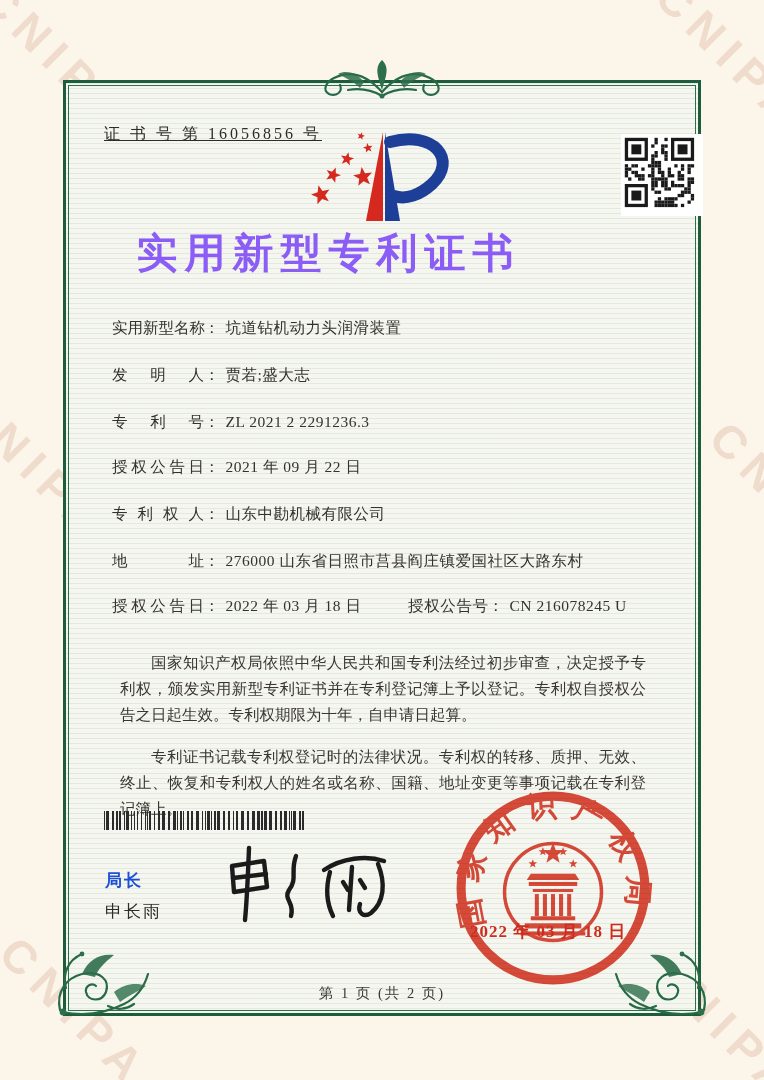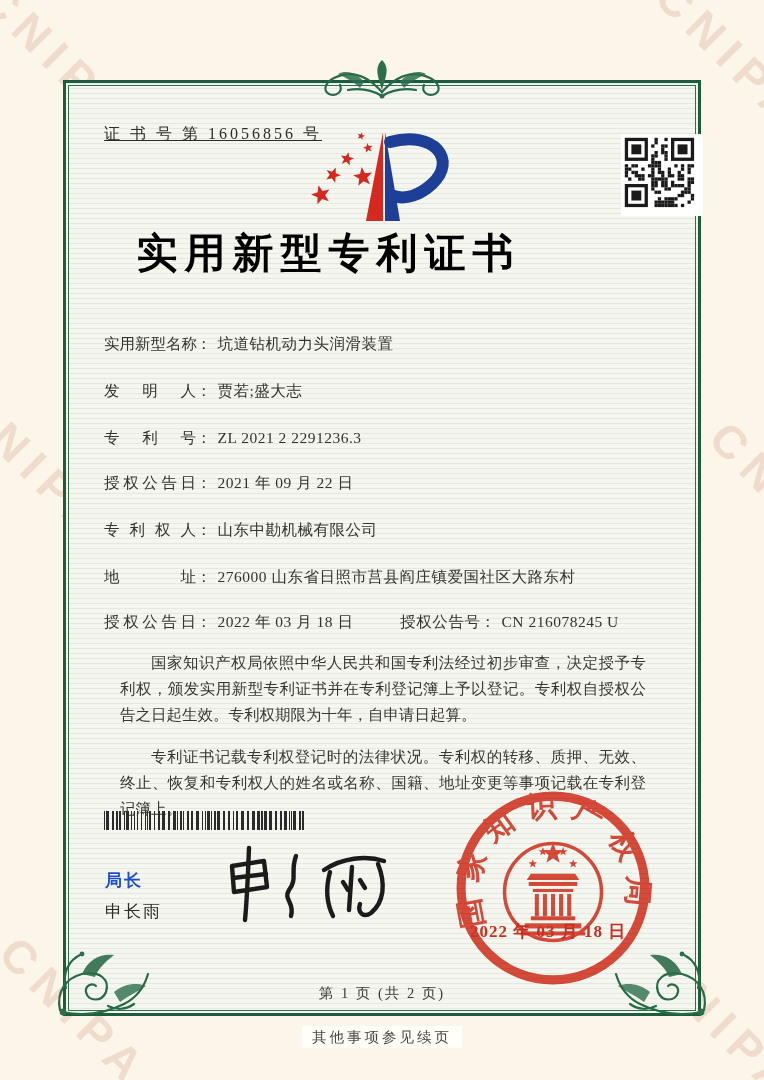--- a/index.html
+++ b/index.html
@@ -24,24 +24,24 @@
   .frame{position:absolute;left:63px;top:80px;width:632px;height:930px;
       border:3px solid #1e5c3e;}
   .frame::after{content:"";position:absolute;inset:2px;border:1px solid #2d6e4b;}
 
   .green-ink{stroke:#276b46;fill:none;stroke-width:2.2;stroke-linecap:round;}
   .green-fill{fill:#2d6e4b;stroke:none;}
 
   
   .cert-no{position:absolute;left:104px;top:124px;font-size:16px;color:#2e2c29;letter-spacing:3px;text-decoration:underline;}
   .title{position:absolute;left:0;top:226px;width:657px;text-align:center;
-      font-size:41px;font-weight:bold;color:#000000;letter-spacing:7px;}
+      font-size:41px;font-weight:bold;color:#8b5cf6;letter-spacing:7px;}
 
   .fields{position:absolute;left:104px;top:318px;width:560px;font-size:15.5px;color:#34322d;}
-  .frow{position:absolute;left:0;white-space:nowrap;margin-top:16px;}
+  .frow{position:absolute;left:8px;white-space:nowrap;}
   .flabel{display:inline-block;width:92px;text-align:justify;text-align-last:justify;vertical-align:top;}
   .fsep{display:inline-block;margin-right:6px;}
   .fval{letter-spacing:0.5px;}
   .frow2{position:absolute;left:296px;top:0;white-space:nowrap;}
   .flabel2{display:inline-block;width:80px;text-align:justify;text-align-last:justify;}
 
   .paras{position:absolute;left:104px;top:634px;width:558px;font-size:15.5px;
       line-height:26px;color:#3a3732;text-align:justify;}
   .paras p{margin:16px;text-indent:2em;}
 
@@ -397,15 +397,14 @@
         <rect x="106" y="106" width="4" height="22"></rect>
       <rect x="114" y="106" width="4" height="22"></rect>
       <rect x="78" y="128" width="44" height="4"></rect>
       <rect x="72" y="135" width="56" height="5"></rect>
       <rect x="68" y="143" width="64" height="4"></rect>
     </g>
   </svg>
   <div class="seal-date">2022 年 03 月 18 日</div>
 
   <div class="page-num">第 1 页 (共 2 页)</div>
-  <div class="bottom-note"><span>其他事项参见续页</span></div>
 
 </div>
 
 </body></html>

